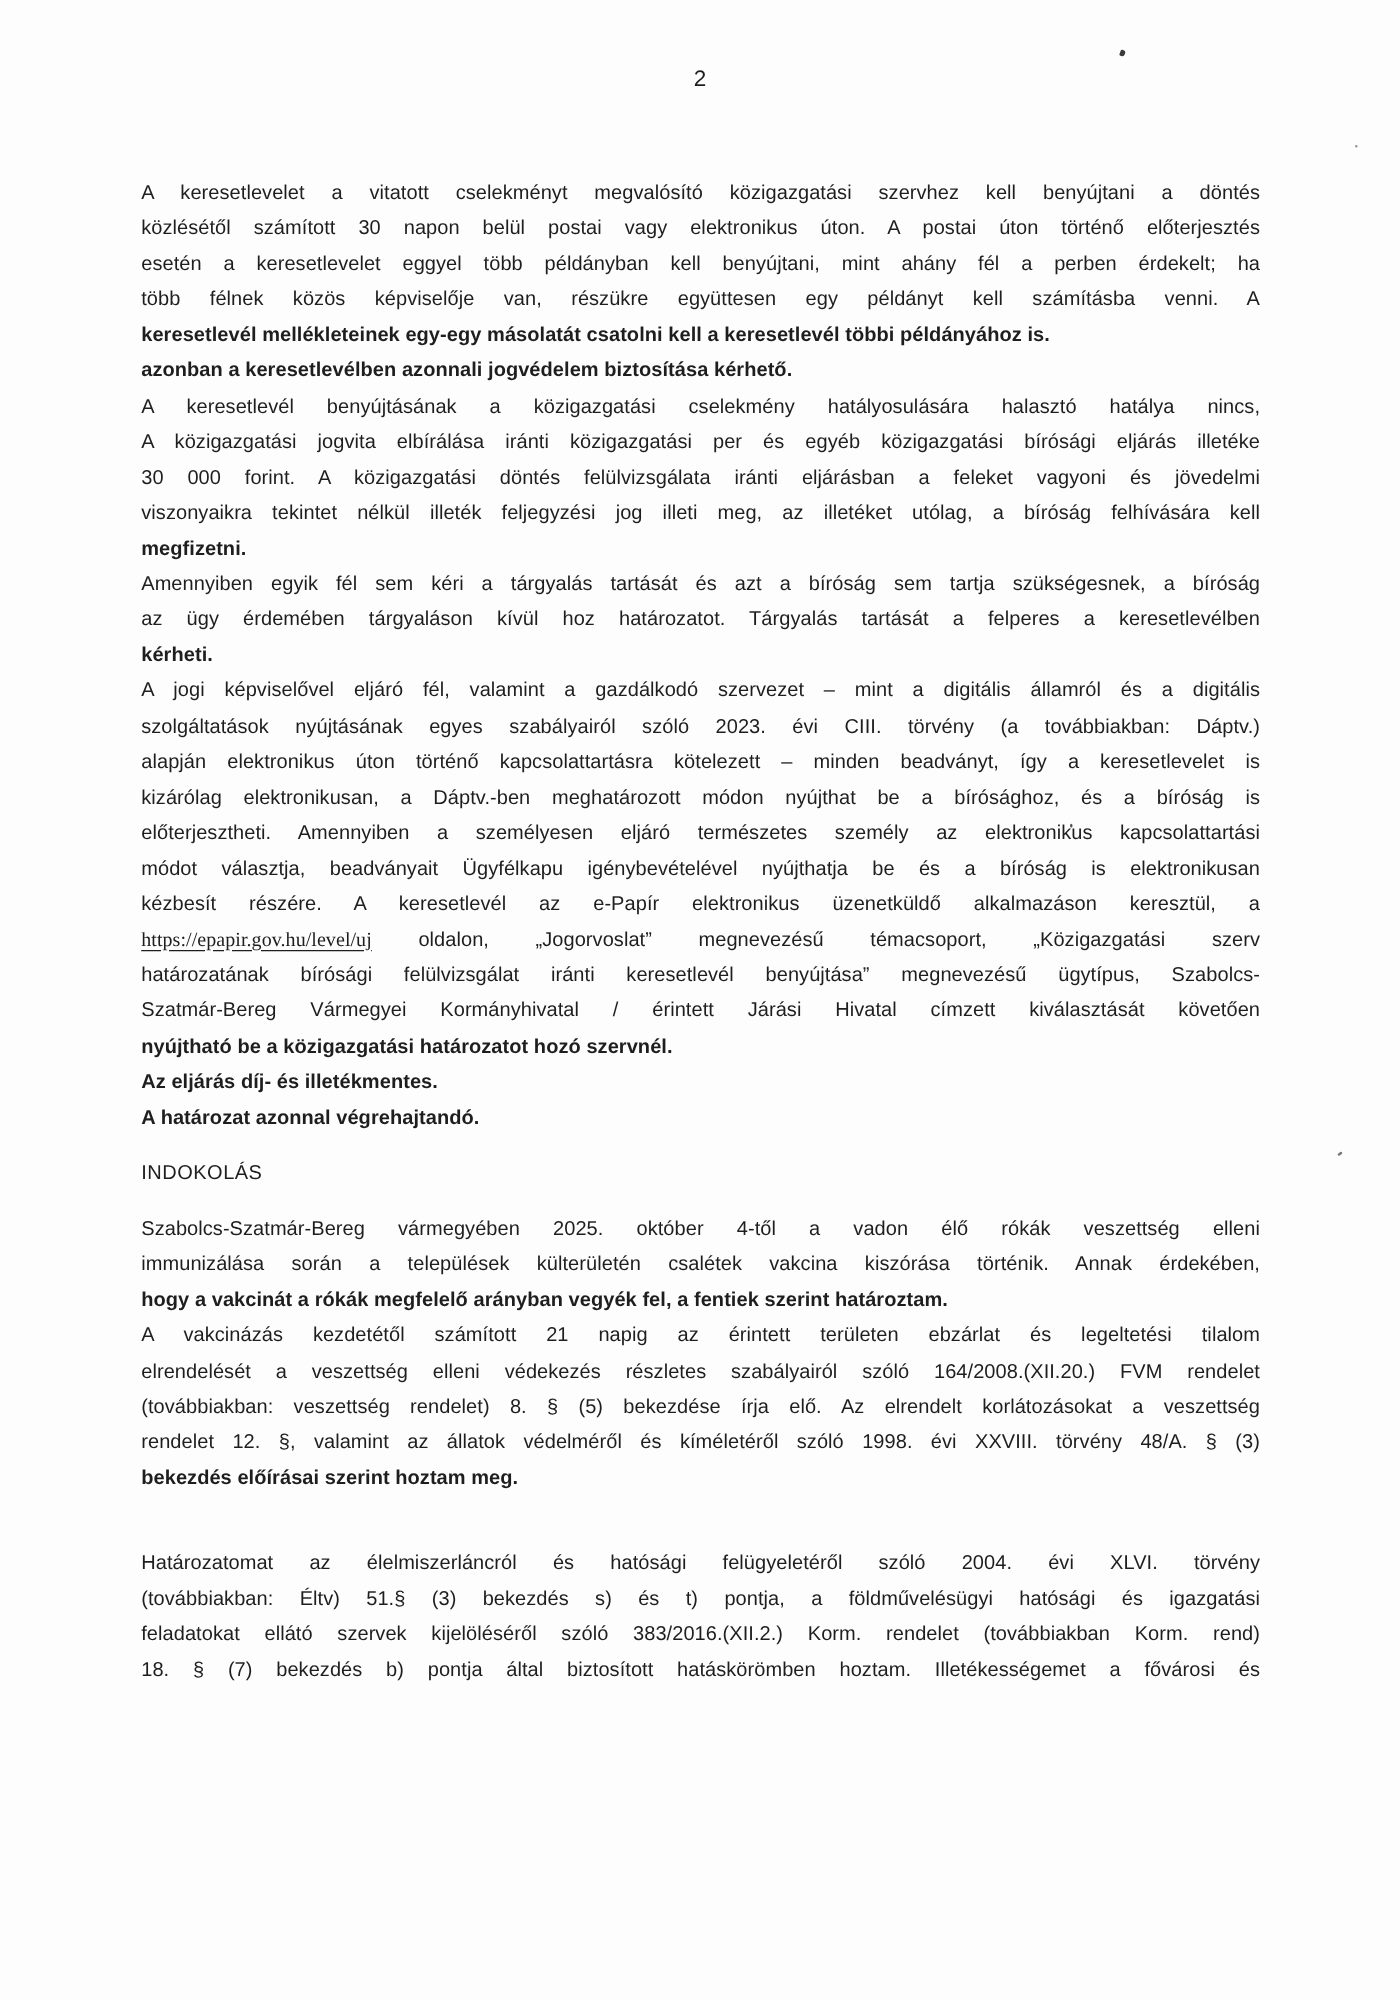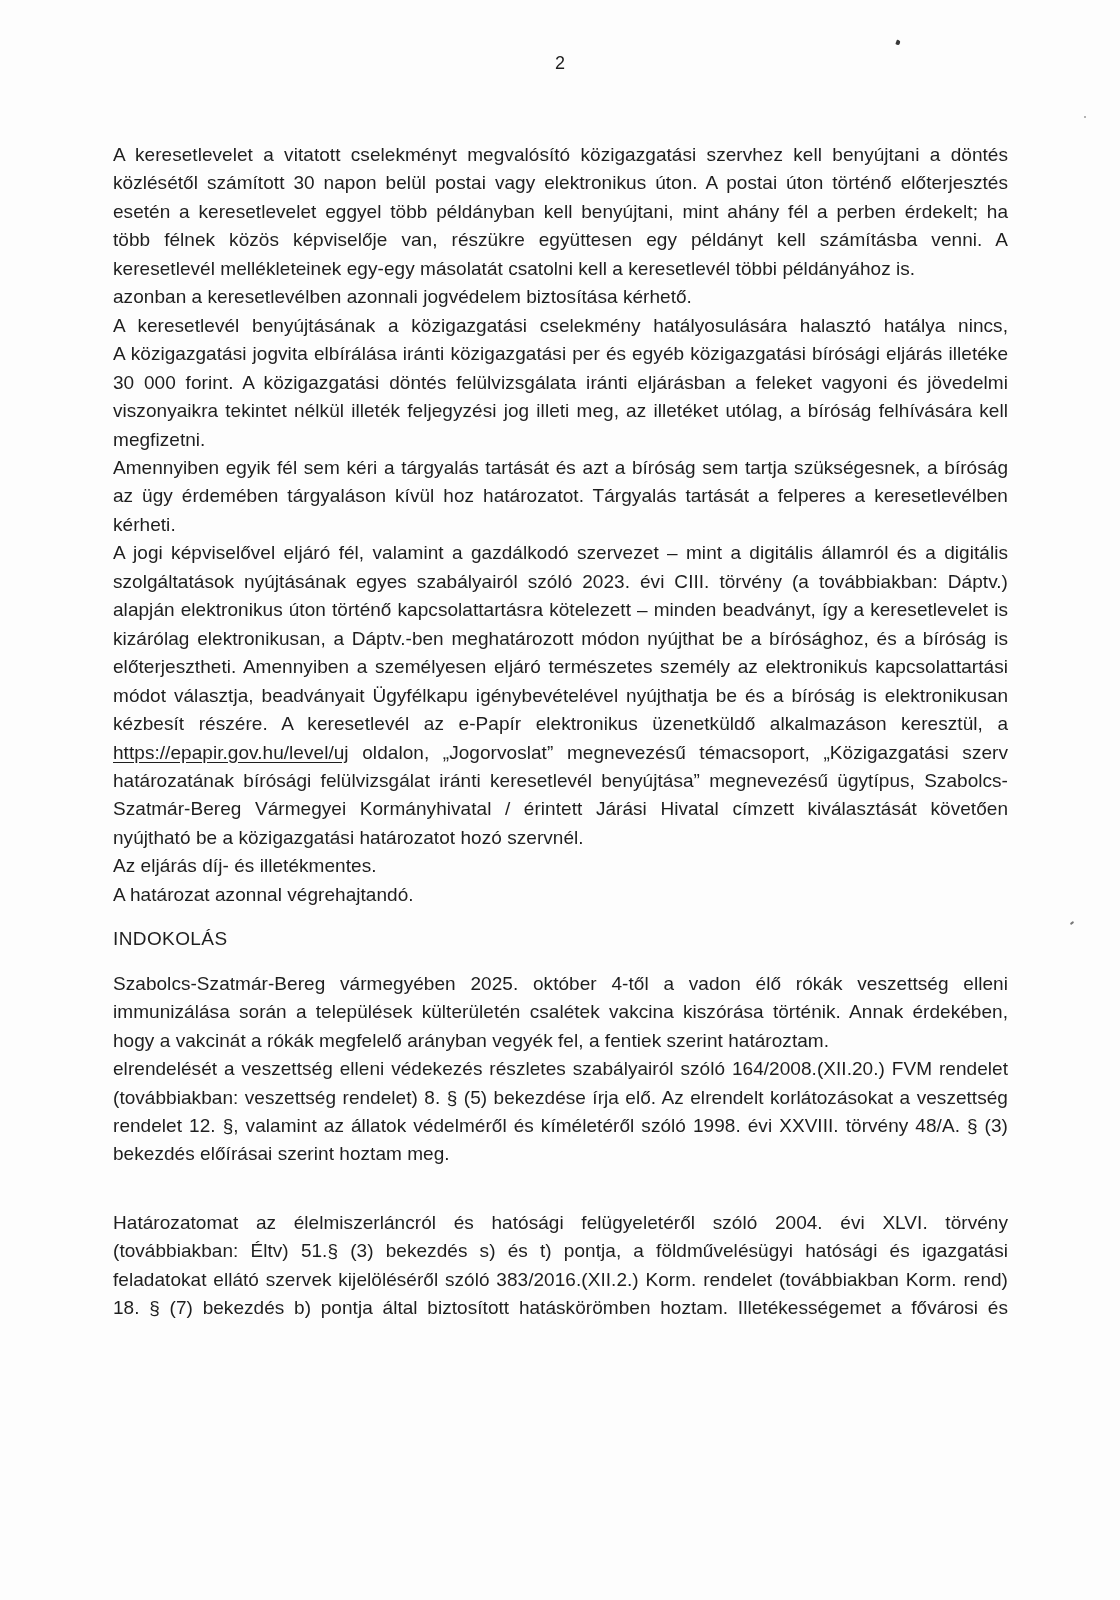--- a/index.html
+++ b/index.html
@@ -24,44 +24,46 @@
     width:1120px;
     text-align:center;
     font-size:18px;
     line-height:24px;
   }
   .doc-body{
     position:absolute;
     left:113px;
     top:141px;
     width:895px;
-    font-size:19px;
+    font-size:16px;
     line-height:28.45px;
     letter-spacing:0.05px;
   }
   .para{margin:0;padding:0;}
   .line{
     text-align:justify;
     text-align-last:justify;
     white-space:normal;
   }
   .line.last{
     text-align:left;
     text-align-last:left;
+    font-weight:bold;
   }
   .heading{
     text-align:left;
     margin:16px 0;
     letter-spacing:0.4px;
   }
   .spacer{height:40px;}
   .url{
     text-decoration:underline;
     text-underline-offset:3px;
     color:var(--ink);
+    font-family:Liberation Serif, serif;
   }
   
   .speck{position:absolute;background:#3a3a3a;}
   .speck.s1{left:896px;top:40px;width:4px;height:5px;border-radius:1px 2px 2px 1px;transform:rotate(20deg);}
   .speck.s2{left:1084px;top:116px;width:2px;height:2px;background:#9a9a9a;border-radius:50%;}
   .speck.s3{left:1070px;top:922px;width:4px;height:2px;background:#777;transform:rotate(-35deg);border-radius:1px;}
   .speck.s4{left:856px;top:659px;width:2px;height:3px;background:#555;border-radius:50%;}
 </style>
 </head>
 <body>
@@ -112,20 +114,21 @@
       <div class="para">
         <div class="line last">A határozat azonnal végrehajtandó.</div>
       </div>
       <div class="heading">INDOKOLÁS</div>
       <div class="para">
         <div class="line">Szabolcs-Szatmár-Bereg vármegyében 2025. október 4-től a vadon élő rókák veszettség elleni</div>
         <div class="line">immunizálása során a települések külterületén csalétek vakcina kiszórása történik.  Annak érdekében,</div>
         <div class="line last">hogy a vakcinát a rókák megfelelő arányban vegyék fel, a fentiek szerint határoztam.</div>
       </div>
       <div class="para">
+        <div class="line">A vakcinázás kezdetétől számított 21 napig az érintett területen ebzárlat és legeltetési tilalom</div>
         <div class="line">elrendelését a veszettség elleni védekezés részletes szabályairól szóló 164/2008.(XII.20.) FVM rendelet</div>
         <div class="line">(továbbiakban: veszettség rendelet) 8. § (5) bekezdése írja elő. Az elrendelt korlátozásokat a veszettség</div>
         <div class="line">rendelet 12. §, valamint az állatok védelméről és kíméletéről szóló 1998. évi XXVIII. törvény 48/A. § (3)</div>
         <div class="line last">bekezdés előírásai szerint hoztam meg.</div>
       </div>
       <div class="spacer"></div>
       <div class="para">
         <div class="line">Határozatomat az élelmiszerláncról és hatósági felügyeletéről szóló 2004. évi XLVI. törvény</div>
         <div class="line">(továbbiakban: Éltv) 51.§ (3) bekezdés s) és t) pontja, a földművelésügyi hatósági és igazgatási</div>
         <div class="line">feladatokat ellátó szervek kijelöléséről szóló 383/2016.(XII.2.) Korm. rendelet (továbbiakban Korm. rend)</div>

